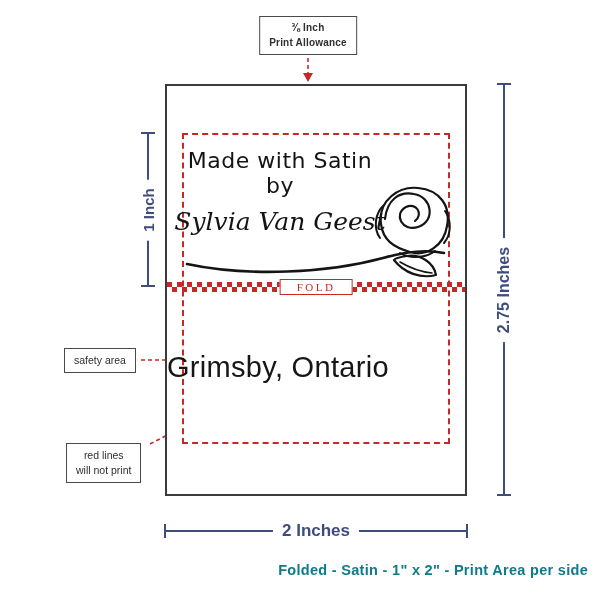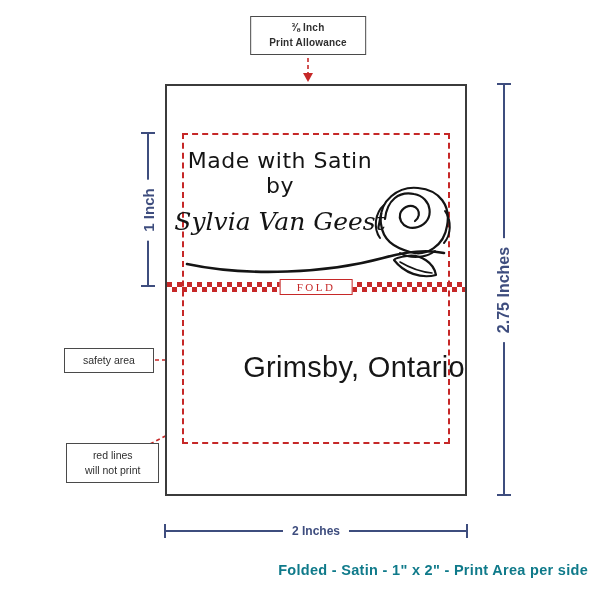--- a/index.html
+++ b/index.html
@@ -5,46 +5,46 @@
   html,body{margin:0;padding:0;background:#fff;}
   body{font-family:"Liberation Sans",sans-serif;}
   .stage{position:relative;width:600px;height:600px;background:#fff;overflow:hidden;}
   .abs{position:absolute;}
 
   
   .label-outline{left:165px;top:84px;width:302px;height:412px;border:2px solid #3b3b3b;background:#fff;box-sizing:border-box;}
   .safety-rect{left:182px;top:133px;width:268px;height:311px;border:2px dashed #c62828;box-sizing:border-box;}
   .made-with{left:173px;top:148px;width:214px;text-align:center;font-size:22px;letter-spacing:.5px;color:#141414;font-family:"DejaVu Sans",sans-serif;}
   .name{left:168px;top:207px;width:224px;text-align:center;font-size:25px;font-style:italic;color:#141414;font-family:"DejaVu Serif",serif;}
-  .location{left:167px;top:351px;width:298px;text-align:right;font-size:29px;letter-spacing:.3px;color:#161616;font-family:"Liberation Sans",sans-serif;}
+  .location{left:167px;top:351px;width:298px;text-align:left;font-size:29px;letter-spacing:.3px;color:#161616;font-family:"Liberation Sans",sans-serif;}
   .rose-svg{left:178px;top:180px;width:290px;height:110px;}
 
   .fold-band{left:167px;top:282px;width:298px;height:10px;
     background-image:
       linear-gradient(90deg,#c62828 50%,rgba(0,0,0,0) 50%),
       linear-gradient(90deg,rgba(0,0,0,0) 50%,#c62828 50%);
     background-size:10px 5px,10px 5px;
     background-position:0 0,0 5px;
     background-repeat:repeat-x,repeat-x;}
   .fold-label{left:316px;top:279px;transform:translateX(-50%);height:16px;line-height:14px;padding:0 16px;
     border:1px solid #c62828;background:#fff;color:#c62828;font-family:"Liberation Serif",serif;
     font-size:11px;letter-spacing:2.5px;box-sizing:border-box;}
 
   
   .dim{background:#3e4d7e;}
   .dim-label{color:#3e4d7e;font-weight:bold;background:#fff;white-space:nowrap;padding:2px 9px;font-size:16px;}
   .dim-label-v{transform:translate(-50%,-50%) rotate(-90deg);}
-  .dim-label-h{transform:translate(-50%,-50%);font-size:12px;}
+  .dim-label-h{transform:translate(-50%,-50%);font-size:17px;}
   .lbl-left{left:148px;top:210px;font-size:15px;}
   .lbl-right{left:504px;top:290px;}
   .lbl-bottom{left:316px;top:531px;}
 
   
   .note-box{border:1.5px solid #4a4a4a;background:#fff;color:#2f2f2f;text-align:center;
-    font-size:10.5px;line-height:1.45;padding:4px 18px;}
+    font-size:10.5px;line-height:1.45;padding:4px 9px;}
   .seam-box{left:308px;top:16px;transform:translateX(-50%);font-weight:bold;font-size:10px;letter-spacing:.2px;}
   .safety-box{left:64px;top:348px;}
   .redlines-box{left:66px;top:443px;}
 
   .caption{right:12px;top:562px;font-size:14.5px;font-weight:bold;color:#0f7a8a;letter-spacing:.3px;font-family:"Liberation Sans",sans-serif;}
 
   .arrows-svg{left:0;top:0;width:600px;height:600px;pointer-events:none;}
 </style>
 </head>
 <body>

